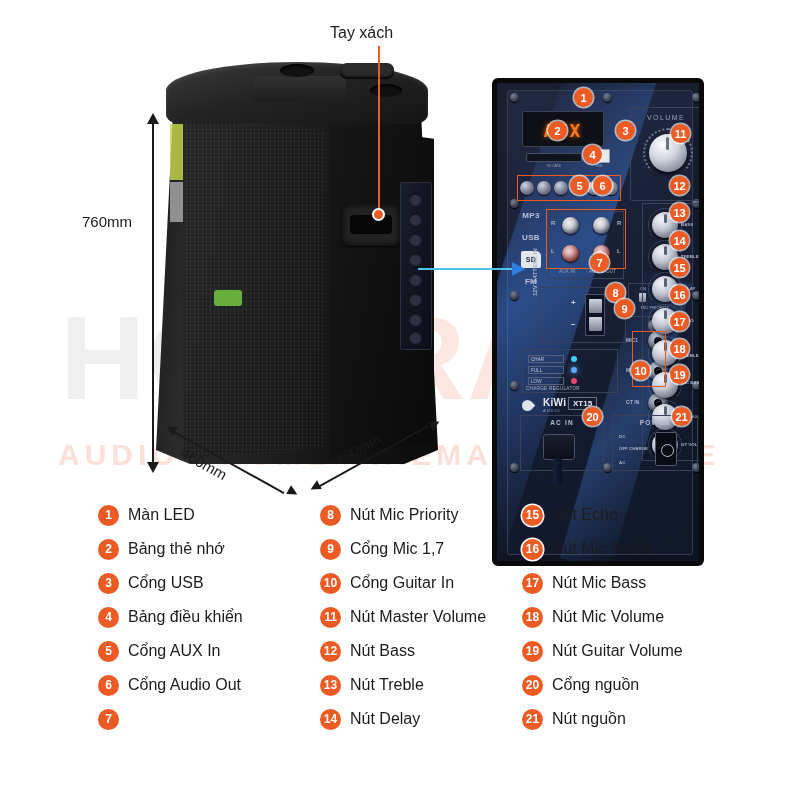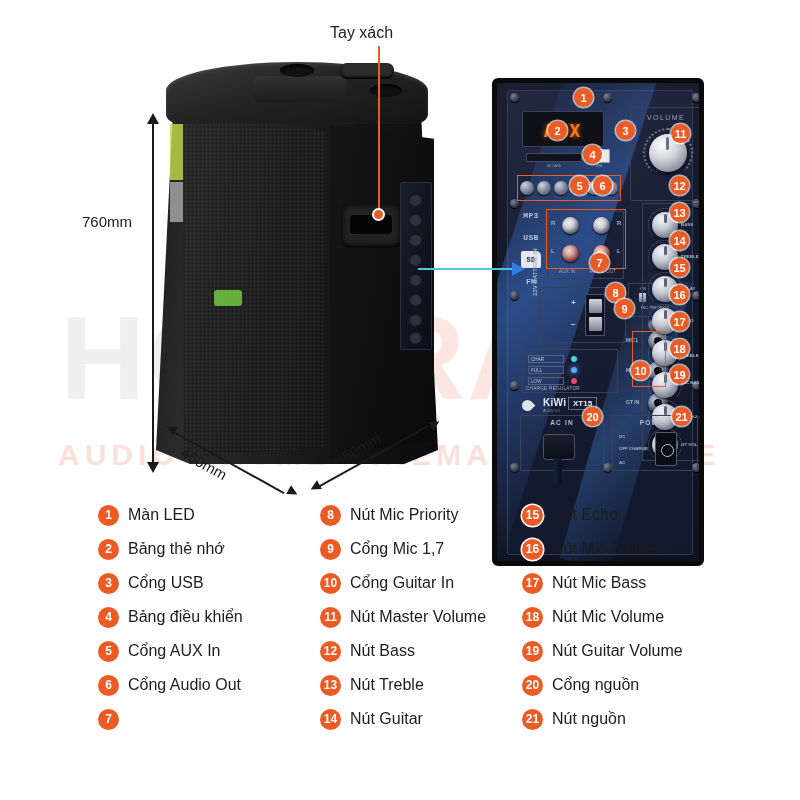--- a/index.html
+++ b/index.html
@@ -434,21 +434,20 @@
 
   
   .ico-col { position: absolute; left: 13px; top: 116px; width: 22px; z-index: 4; }
   .ico {
     width: 20px; height: 17px;
     margin-bottom: 5px;
     color: #b9c2d8;
     font-size: 8px; font-weight: bold;
     display: flex; align-items: center; justify-content: center;
     letter-spacing: .3px;
-    font-family: Liberation Mono, monospace;
   }
   .ico-sd { background: #e4e7ee; color: #1a2036; border-radius: 2px 5px 2px 2px; font-size: 7px; }
 
   
   .rca-wrap {
     position: absolute;
     left: 40px; top: 120px;
     width: 76px; height: 68px;
     border: 1px solid #3a4158;
     z-index: 4;
@@ -1084,21 +1083,21 @@
         <div class="legend-item">
           <div class="legend-badge">12</div>
           <div class="legend-text">Nút Bass</div>
         </div>
         <div class="legend-item">
           <div class="legend-badge">13</div>
           <div class="legend-text">Nút Treble</div>
         </div>
         <div class="legend-item">
           <div class="legend-badge">14</div>
-          <div class="legend-text">Nút Guitar</div>
+          <div class="legend-text">Nút Delay</div>
         </div>
       </div>
     <div class="legend-col col3" id="legend-col-3">
         <div class="legend-item">
           <div class="legend-badge">15</div>
           <div class="legend-text">Nút Echo</div>
         </div>
         <div class="legend-item">
           <div class="legend-badge">16</div>
           <div class="legend-text">Nút Mic Treble</div>

